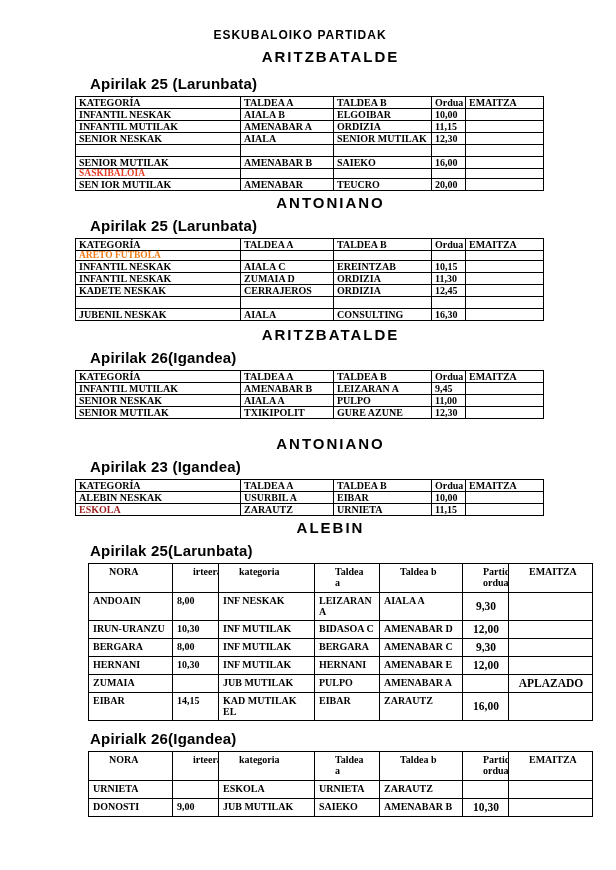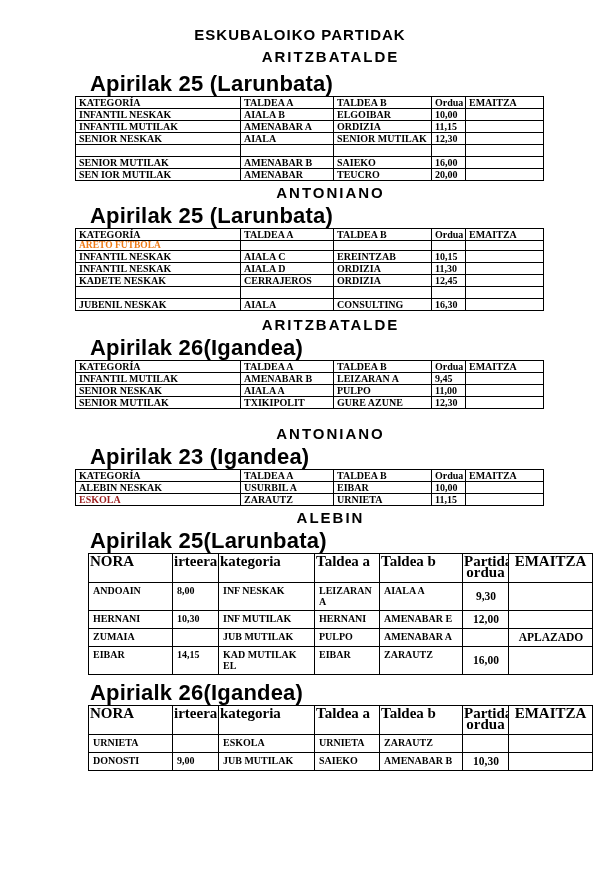--- a/index.html
+++ b/index.html
@@ -8,40 +8,40 @@
     width:616px;height:870px;
     background:#fff;
     font-family:"Liberation Serif", serif;
     color:#000;
     overflow:hidden;
   }
   
   .main-title{
     font-family:"Liberation Sans", sans-serif;
     font-weight:bold;
-    font-size:15px;
+    font-size:12px;
     letter-spacing:1px;
     text-align:center;
     margin:26px 16px 0 0;
     line-height:18px;
   }
   .venue-title{
     font-family:"Liberation Sans", sans-serif;
     font-weight:bold;
     font-size:15px;
     letter-spacing:2px;
     text-align:center;
     margin:4px 0 0 0;
     line-height:18px;
     padding-left:45px;
   }
   .date-heading{
     font-family:"Liberation Sans", sans-serif;
     font-weight:bold;
-    font-size:22px;
+    font-size:15px;
     margin:4px 16px 2px 90px;
     line-height:20px;
     letter-spacing:.2px;
   }
   .mt3{margin-top:3px;}
   .mt5{margin-top:5px;}
   .mt8{margin-top:8px;}
   .mt16{margin-top:16px;}
   
   table{border-collapse:collapse;table-layout:fixed;}
@@ -64,22 +64,22 @@
   
   table.away{width:504px;margin:2px 0 0 88px;}
   table.away col:nth-child(1){width:84px;}
   table.away col:nth-child(2){width:46px;}
   table.away col:nth-child(3){width:96px;}
   table.away col:nth-child(4){width:65px;}
   table.away col:nth-child(5){width:83px;}
   table.away col:nth-child(6){width:46px;}
   table.away col:nth-child(7){width:84px;}
   table.away th{
-    font-size:15px;font-weight:bold;text-align:left;
-    vertical-align:top;padding:2px 1px;line-height:11px;
+    font-size:10px;font-weight:bold;text-align:left;
+    vertical-align:top;padding:2px 20px;line-height:11px;
     white-space:pre-line;height:24px;
   }
   table.away th:nth-child(6), table.away th:nth-child(7){text-align:center;}
   table.away td{
     font-size:10px;font-weight:bold;text-align:left;
     vertical-align:top;padding:2px 3px 3px 4px;height:12px;line-height:11px;
     white-space:normal;
   }
   table.away td:nth-child(6), table.away td:nth-child(7){
     text-align:center;font-size:11.5px;vertical-align:middle;white-space:nowrap;
@@ -140,20 +140,27 @@
           <td></td>
           <td></td>
         </tr>
         <tr>
           <td>SENIOR MUTILAK</td>
           <td>AMENABAR B</td>
           <td>SAIEKO</td>
           <td>16,00</td>
           <td></td>
         </tr>
+        <tr class="accent-red">
+          <td>SASKIBALOIA</td>
+          <td></td>
+          <td></td>
+          <td></td>
+          <td></td>
+        </tr>
         <tr>
           <td>SEN IOR MUTILAK</td>
           <td>AMENABAR</td>
           <td>TEUCRO</td>
           <td>20,00</td>
           <td></td>
         </tr>
       </tbody>
     </table>
 
@@ -186,21 +193,21 @@
         </tr>
         <tr>
           <td>INFANTIL NESKAK</td>
           <td>AIALA C</td>
           <td>EREINTZAB</td>
           <td>10,15</td>
           <td></td>
         </tr>
         <tr>
           <td>INFANTIL NESKAK</td>
-          <td>AIALA D</td>
+          <td>ZUMAIA D</td>
           <td>ORDIZIA</td>
           <td>11,30</td>
           <td></td>
         </tr>
         <tr>
           <td>KADETE NESKAK</td>
           <td>CERRAJEROS</td>
           <td>ORDIZIA</td>
           <td>12,45</td>
           <td></td>
@@ -332,20 +339,38 @@
         <tr>
           <td>ANDOAIN</td>
           <td>8,00</td>
           <td>INF NESKAK</td>
           <td>LEIZARAN A</td>
           <td>AIALA A</td>
           <td>9,30</td>
           <td></td>
         </tr>
         <tr>
+          <td>IRUN-URANZU</td>
+          <td>10,30</td>
+          <td>INF MUTILAK</td>
+          <td>BIDASOA C</td>
+          <td>AMENABAR D</td>
+          <td>12,00</td>
+          <td></td>
+        </tr>
+        <tr>
+          <td>BERGARA</td>
+          <td>8,00</td>
+          <td>INF MUTILAK</td>
+          <td>BERGARA</td>
+          <td>AMENABAR C</td>
+          <td>9,30</td>
+          <td></td>
+        </tr>
+        <tr>
           <td>HERNANI</td>
           <td>10,30</td>
           <td>INF MUTILAK</td>
           <td>HERNANI</td>
           <td>AMENABAR E</td>
           <td>12,00</td>
           <td></td>
         </tr>
         <tr>
           <td>ZUMAIA</td>

